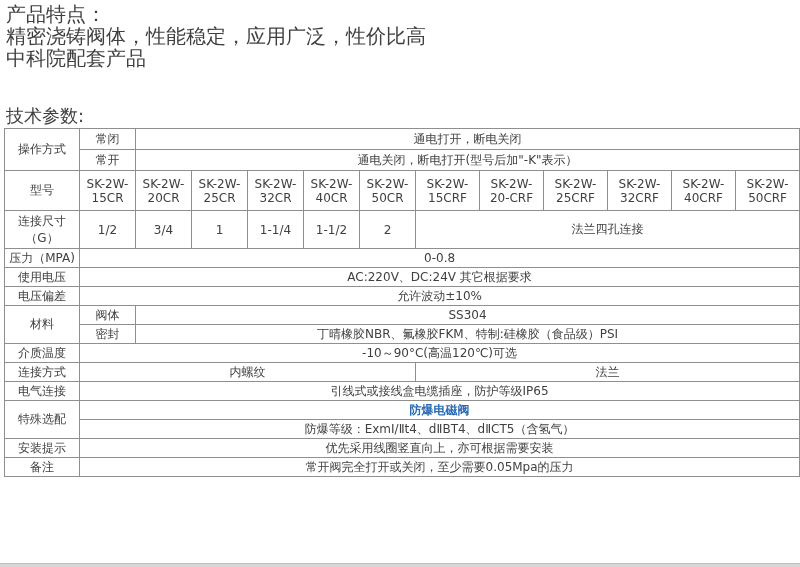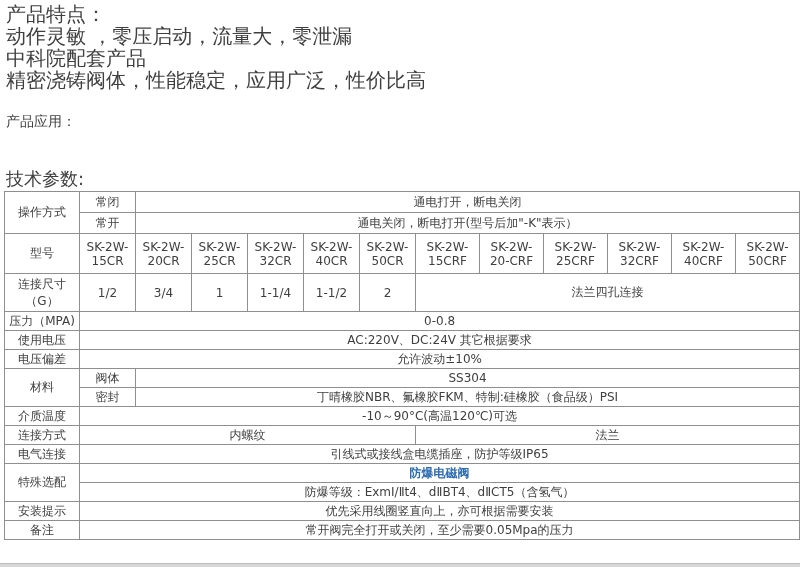--- a/index.html
+++ b/index.html
@@ -63,27 +63,25 @@
     border-top:1px solid #bdbdbd;
   }
 </style>
 </head>
 <body>
 
 <div class="page">
 
   <section class="features">
     <div>产品特点：</div>
-    <div>动作灵敏 ，零压启动，流量大，零泄漏</div>
+    <div>精密浇铸阀体，性能稳定，应用广泛，性价比高</div>
     <div>中科院配套产品</div>
-    <div>精密浇铸阀体，性能稳定，应用广泛，性价比高</div>
   </section>
 
   <section class="apps">
-    <div class="apps-title">产品应用：</div>
   </section>
 
   <section>
     <div class="specs-title">技术参数:</div>
 
     <table class="specs">
       <colgroup>
         <col class="c-head">
         <col class="c-cr">
           <col class="c-cr">

